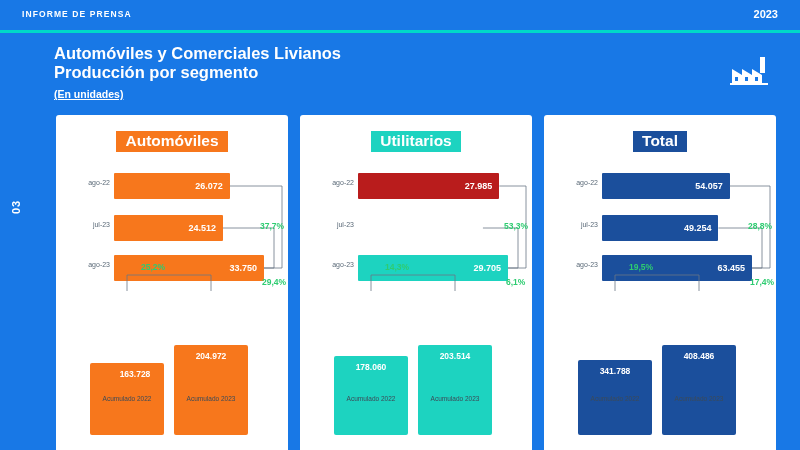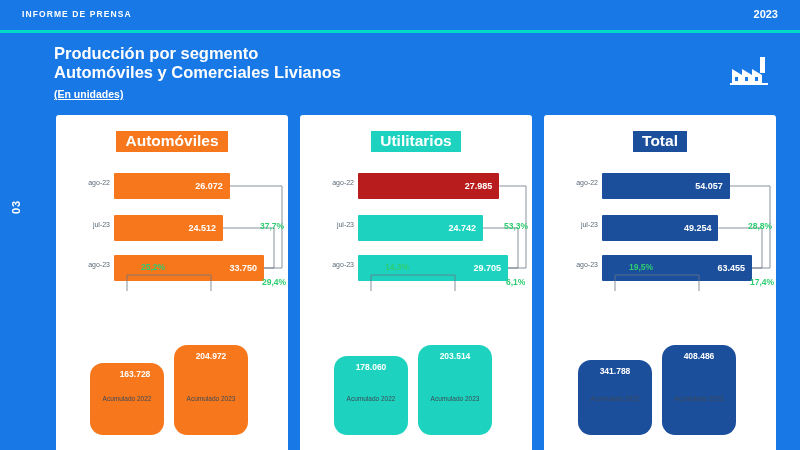--- a/index.html
+++ b/index.html
@@ -67,21 +67,21 @@
     font-size:7px; color:#5b6a78;
   }
   .hbar {
     position:absolute; left:40px; top:0; height:26px; border-radius:1px;
     color:#ffffff; font-size:9px; font-weight:bold;
     display:flex; align-items:center; justify-content:flex-end;
     padding-right:7px;
   }
   
   .vbar {
-    position:absolute; bottom:0; border-radius:13px;
+    position:absolute; bottom:0; border-radius:2px;
     color:#ffffff; font-size:8.5px; font-weight:bold;
     display:flex; align-items:flex-start; justify-content:center;
     padding-top:6px;
   }
   .vlabel {
     position:absolute; font-size:6.5px; color:#3c4a57; text-align:center;
   }
   .pct {
     position:absolute; font-size:8.5px; font-weight:bold;
   }
@@ -93,22 +93,22 @@
 </style>
 </head>
 <body>
 
 <div id="header-bar"></div>
 <div id="header-title">INFORME DE PRENSA</div>
 <div id="header-year">2023</div>
 <div id="header-rule"></div>
 
 <div id="title-block">
+  <div id="title-line2">Automóviles y Comerciales Livianos</div>
   <div id="title-line1">Producción por segmento</div>
-  <div id="title-line2">Automóviles y Comerciales Livianos</div>
   <div id="title-sub">(En unidades)</div>
 </div>
 
 <div id="factory-icon">
   <svg width="44" height="30" viewBox="0 0 44 30">
     <rect x="30" y="2" width="5" height="16" fill="#ffffff"></rect>
     <path d="M2 28 L2 14 L12 20 L12 14 L22 20 L22 14 L32 20 L32 28 Z" fill="#ffffff"></path>
     <rect x="5" y="22" width="3" height="4" fill="#1878e6"></rect>
     <rect x="15" y="22" width="3" height="4" fill="#1878e6"></rect>
     <rect x="25" y="22" width="3" height="4" fill="#1878e6"></rect>
@@ -157,21 +157,20 @@
   <div class="card-title">
     <span id="t1" style="background: rgb(29, 211, 192);">Utilitarios</span>
   </div>
   <div class="panel" id="p1">
       <div class="hrow" style="top: 58px; left: 18px; width: 200px;">
         <div class="hlabel">ago-22</div>
         <div class="hbar" style="width: 141.315px; background: #b91c1c;">27.985</div>
       </div>
       <div class="hrow" style="top: 100px; left: 18px; width: 200px;">
         <div class="hlabel">jul-23</div>
-        <div class="hbar" style="width: 124.939px; background: rgb(29, 211, 192);">24.742</div>
       </div>
       <div class="hrow" style="top: 140px; left: 18px; width: 200px;">
         <div class="hlabel">ago-23</div>
         <div class="hbar" style="width: 150px; background: rgb(29, 211, 192);">29.705</div>
       </div>
       <svg width="232" height="320" style="position: absolute; left: 0px; top: 0px;">
         <path d="M199.3145935027773 71 H226 V153 H208" stroke="#6a7785" fill="none" stroke-width="0.8"></path>
         <path d="M182.93856253156036 113 H218 V153 H208" stroke="#6a7785" fill="none" stroke-width="0.8"></path>
         <path d="M71 176 V160 H155 V176" stroke="#6a7785" fill="none" stroke-width="0.8"></path>
       </svg>

